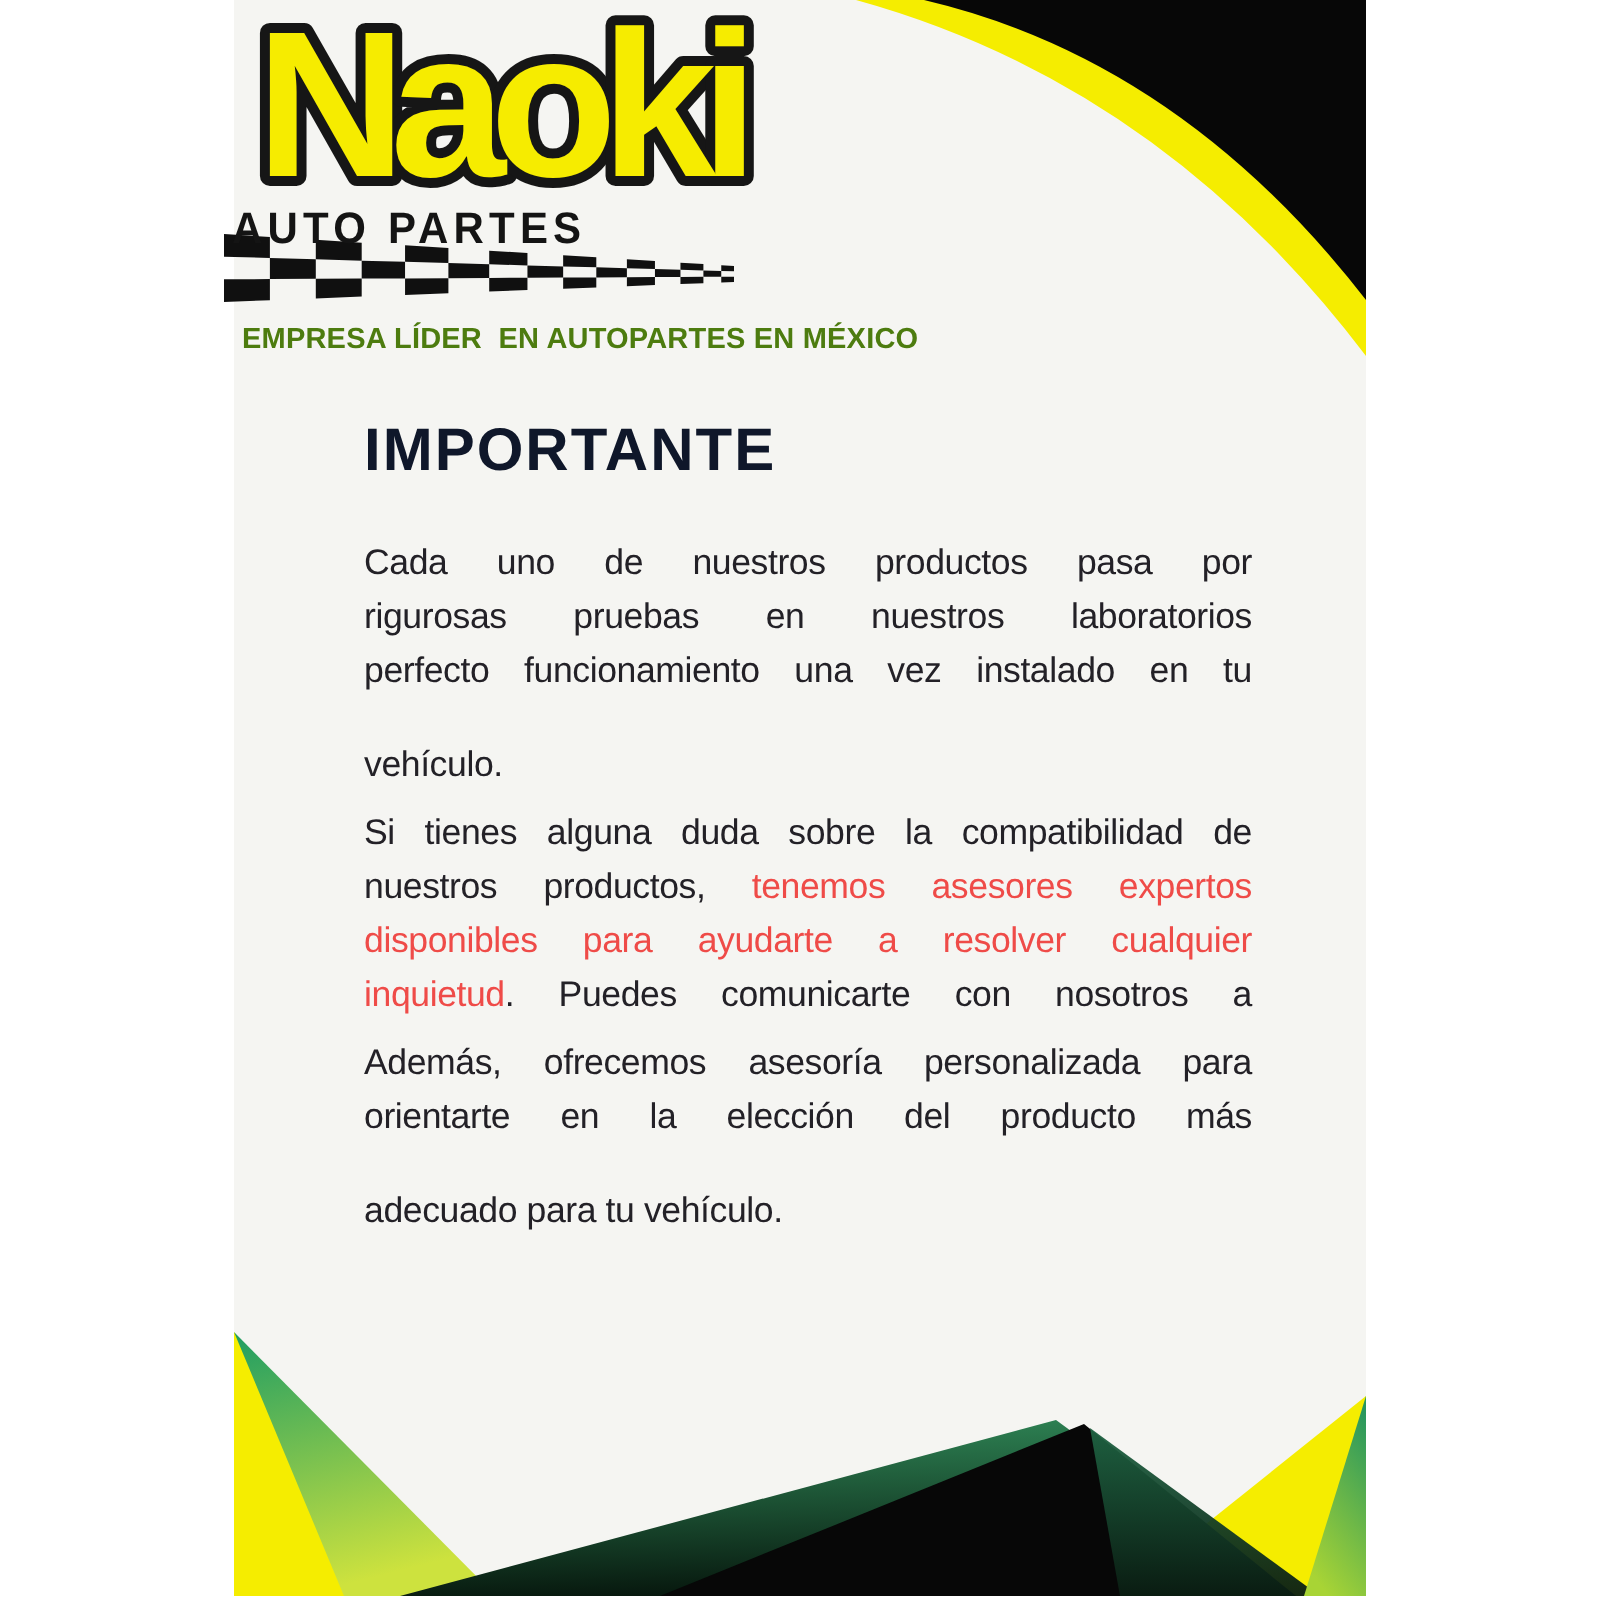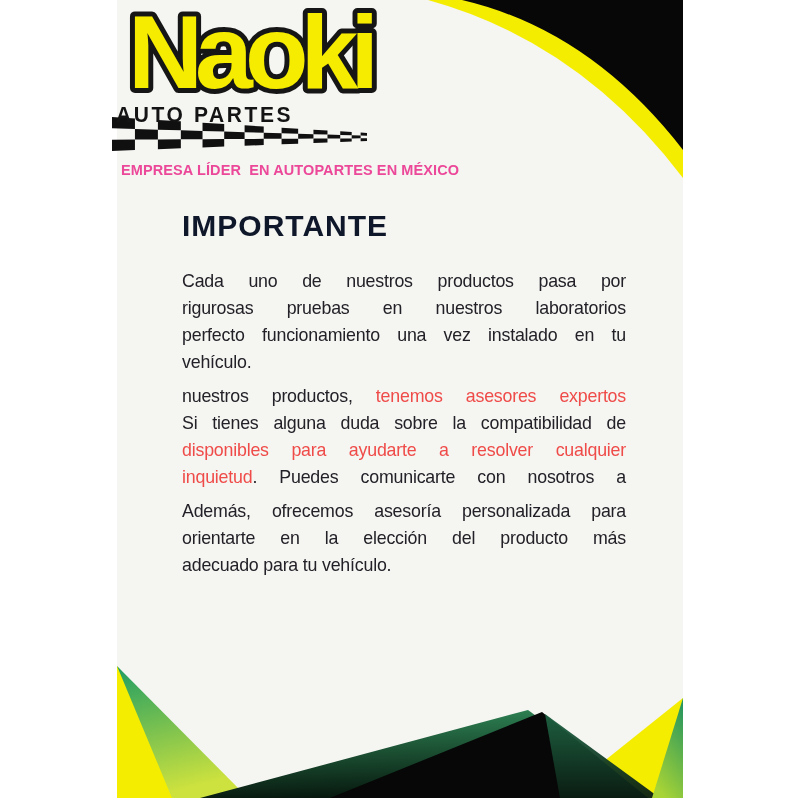--- a/index.html
+++ b/index.html
@@ -17,37 +17,37 @@
 
   .logo-svg{position:absolute;left:0;top:0;width:800px;height:200px;}
 
   .logo-subtext{
     position:absolute;left:116px;top:91px;
     font-size:21px;font-weight:700;letter-spacing:2.6px;color:#141414;
     transform:scaleY(1.05);
   }
   .tagline{
     position:absolute;left:121px;top:150px;
-    font-size:14.5px;font-weight:800;color:#ec4899;letter-spacing:0.1px;
+    font-size:14.5px;font-weight:800;color:#4d7c0f;letter-spacing:0.1px;
     white-space:pre;
   }
   .textblock{
     position:absolute;left:182px;top:197px;width:444px;z-index:3;
   }
   .heading{
     font-size:30px;line-height:34px;font-weight:800;color:#0f172a;
     letter-spacing:1px;margin:0 0 25px 0;
   }
   .para{margin:0 0 7px 0;}
   .para .line{
     font-size:17.8px;line-height:27px;font-weight:400;color:#232127;
     letter-spacing:-0.2px;
     text-align:justify;text-align-last:justify;
   }
-  .para .line.last{text-align-last:left;}
+  .para .line.last{text-align-last:left;margin-top:20px;}
   .para .line .red{color:#ef4b48;}
 </style>
 </head>
 <body>
 
 <div class="canvas"></div>
 
 <svg class="decor" viewBox="0 0 800 800">
   <defs>
     <linearGradient id="gLeftGreen" x1="0" y1="0" x2="0.25" y2="1">
@@ -121,22 +121,22 @@
   <div class="textblock">
     <div class="heading">IMPORTANTE</div>
     <div>
         <div class="para">
           <div class="line"><span>Cada uno de nuestros productos pasa por</span></div>
           <div class="line"><span>rigurosas pruebas en nuestros laboratorios</span></div>
           <div class="line"><span>perfecto funcionamiento una vez instalado en tu</span></div>
           <div class="line last"><span>vehículo.</span></div>
         </div>
         <div class="para">
+          <div class="line"><span>Si tienes alguna duda sobre la compatibilidad de</span></div>
           <div class="line"><span>nuestros productos, </span><span class="red">tenemos asesores expertos</span></div>
-          <div class="line"><span>Si tienes alguna duda sobre la compatibilidad de</span></div>
           <div class="line"><span class="red">disponibles para ayudarte a resolver cualquier</span></div>
           <div class="line"><span class="red">inquietud</span><span>. Puedes comunicarte con nosotros a</span></div>
         </div>
         <div class="para">
           <div class="line"><span>Además, ofrecemos asesoría personalizada para</span></div>
           <div class="line"><span>orientarte en la elección del producto más</span></div>
           <div class="line last"><span>adecuado para tu vehículo.</span></div>
         </div>
       </div>
   </div>

